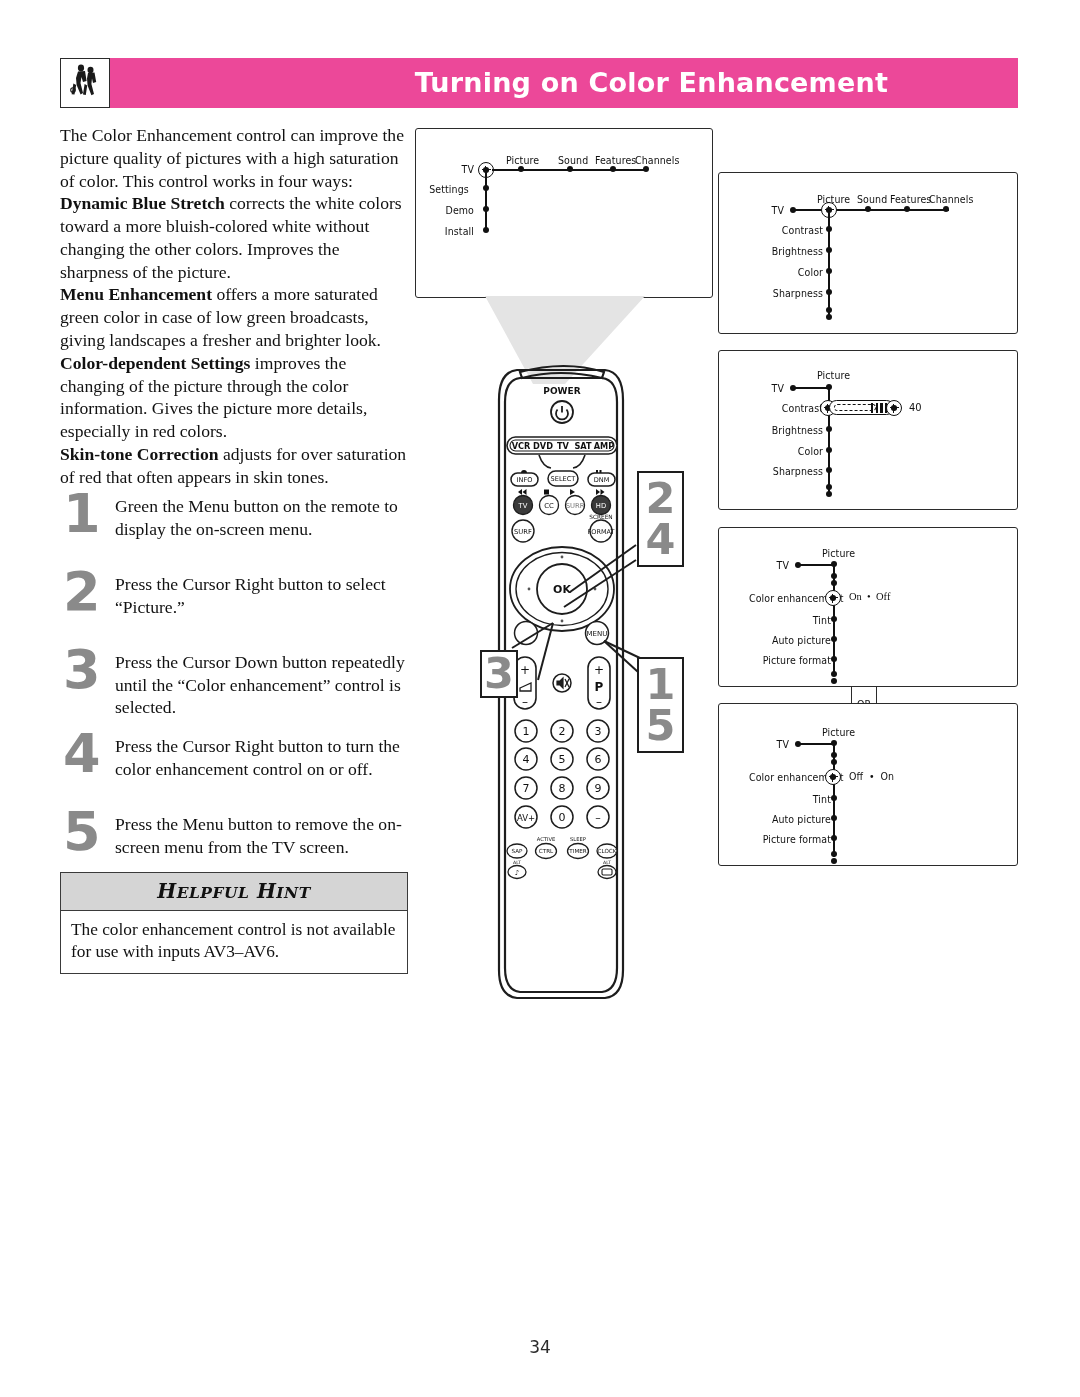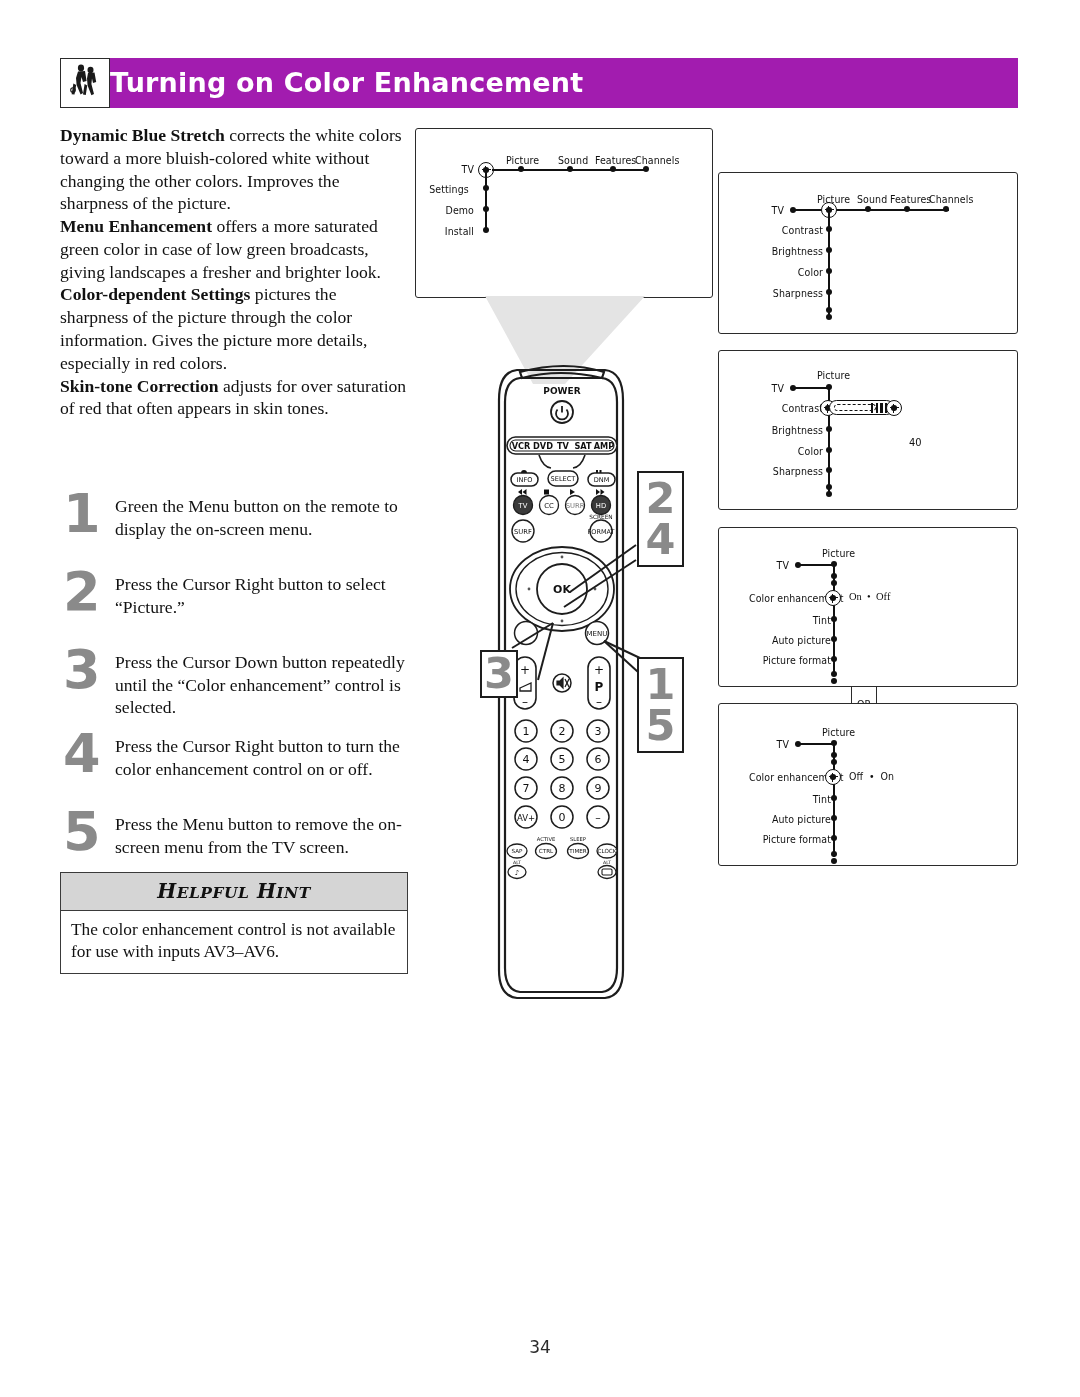--- a/index.html
+++ b/index.html
@@ -25,22 +25,22 @@
   #header-logo {
     width: 50px; height: 50px;
     background: #ffffff;
     border: 1px solid #2b2b2b;
     position: relative; flex: 0 0 auto;
     overflow: hidden;
   }
   #header-logo svg { display:block; }
   #header-bar {
     flex: 1 1 auto;
-    background: #a21caf;
-    display: flex; align-items: center; justify-content: flex-start;
+    background: #ec4899;
+    display: flex; align-items: center; justify-content: flex-end;
   }
   #header-title {
     color: #ffffff;
     font-family: "DejaVu Sans", sans-serif;
     font-weight: bold;
     font-size: 27px;
     letter-spacing: 0.2px;
     padding-bottom: 2px;
     padding-right: 130px;
   }
@@ -235,23 +235,24 @@
         <circle cx="12" cy="31" r="2.3" fill="none" stroke="#1a1a1a" stroke-width="1.1"></circle>
       </g>
     </svg>
   </div>
   <div id="header-bar">
     <div id="header-title">Turning on Color Enhancement</div>
   </div>
 </div>
 
 <div id="left-col">
+  <p class="body-para">The Color Enhancement control can improve the picture quality of pictures with a high saturation of color. This control works in four ways:</p>
   <p class="body-para"><b>Dynamic Blue Stretch</b><span> corrects the white colors toward a more bluish-colored white without changing the other colors. Improves the sharpness of the picture.</span></p>
   <p class="body-para"><b>Menu Enhancement</b><span> offers a more saturated green color in case of low green broadcasts, giving landscapes a fresher and brighter look.</span></p>
-  <p class="body-para"><b>Color-dependent Settings</b><span> pictures the sharpness of the picture through the color information. Gives the picture more details, especially in red colors.</span></p>
+  <p class="body-para"><b>Color-dependent Settings</b><span> improves the changing of the picture through the color information. Gives the picture more details, especially in red colors.</span></p>
   <p class="body-para"><b>Skin-tone Correction</b><span> adjusts for over saturation of red that often appears in skin tones.</span></p>
 </div>
 
 <div id="steps">
   <div class="step">
     <div class="step-num">1</div>
     <div class="step-text">Green the Menu button on the remote to display the on-screen menu.</div>
   </div>
   <div class="step">
     <div class="step-num">2</div>
@@ -359,21 +360,21 @@
       <i></i>
         <i></i>
         <i></i>
         <i></i>
         <i></i>
         <i></i>
     </div>
     <div class="cursor-node" style="left:167px; top:49px;">
         <div class="cursor-core"></div>
       </div>
-    <div class="slider-val" style="left:190px; top:50px;margin-top:35px;">40</div>
+    <div class="slider-val" style="left:190px; top:50px;">40</div>
 
     <div class="menu-lbl r" style="left:26px; top:73px; width:78px;">Brightness</div>
     <div class="dot" style="left:107px; top:75px;"></div>
     <div class="menu-lbl r" style="left:46px; top:94px; width:58px;">Color</div>
     <div class="dot" style="left:107px; top:96px;"></div>
     <div class="menu-lbl r" style="left:30px; top:114px; width:74px;">Sharpness</div>
     <div class="dot" style="left:107px; top:116px;"></div>
     <div class="dot" style="left:107px; top:133px;"></div>
     <div class="dot" style="left:107px; top:140px;"></div>
   </div>

